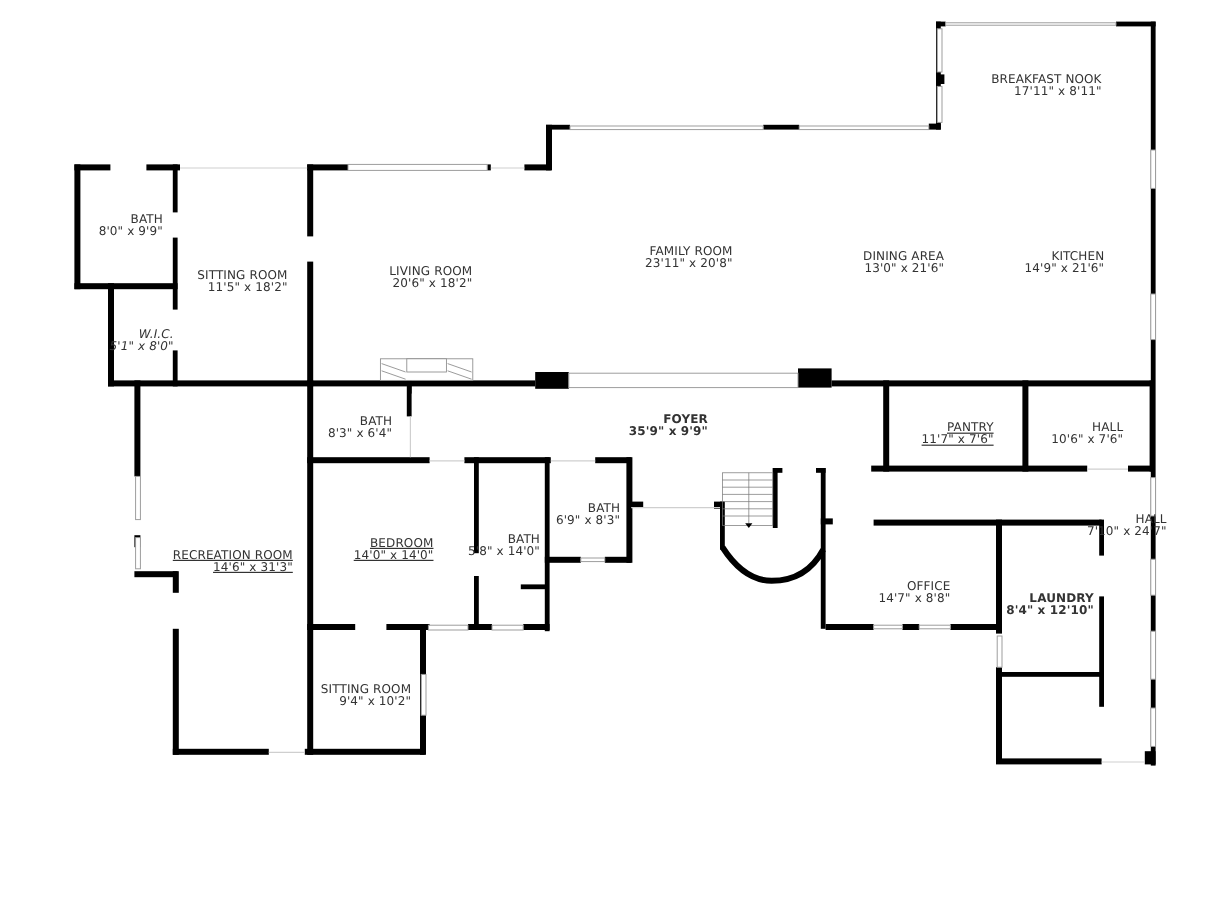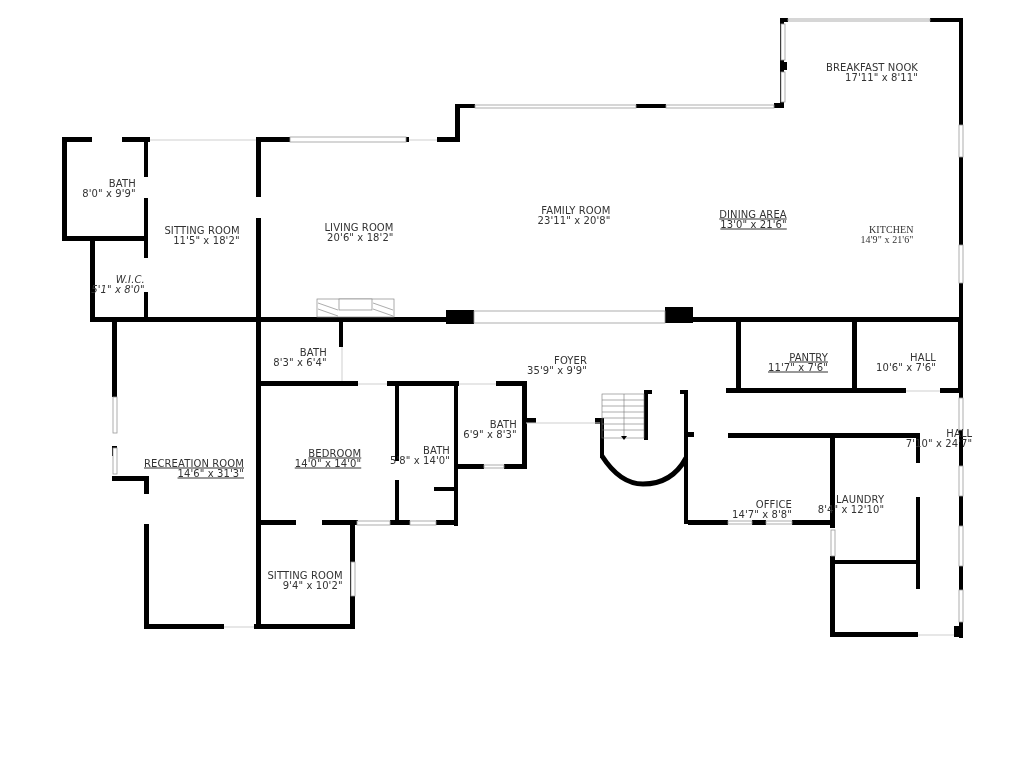--- a/index.html
+++ b/index.html
@@ -187,33 +187,33 @@
       <div class="dims">5'1" x 8'0"</div>
     </div>
     <div class="room-label" style="left: 359px; top: 232px;">
       <div class="name">LIVING ROOM</div>
       <div class="dims">20'6" x 18'2"</div>
     </div>
     <div class="room-label" style="left: 574px; top: 215px;">
       <div class="name">FAMILY ROOM</div>
       <div class="dims">23'11" x 20'8"</div>
     </div>
-    <div class="room-label" style="left: 753px; top: 219px; text-decoration: underline;">
+    <div class="room-label" style="left: 753px; top: 219px;">
       <div class="name">DINING AREA</div>
       <div class="dims">13'0" x 21'6"</div>
     </div>
-    <div class="room-label" style="left: 887px; top: 234px; font-family: Liberation Serif, serif;">
+    <div class="room-label" style="left: 887px; top: 219px;">
       <div class="name">KITCHEN</div>
       <div class="dims">14'9" x 21'6"</div>
     </div>
     <div class="room-label" style="left: 300px; top: 357px;">
       <div class="name">BATH</div>
       <div class="dims">8'3" x 6'4"</div>
     </div>
-    <div class="room-label" style="left: 557px; top: 365px;">
+    <div class="room-label" style="left: 557px; top: 355px; font-weight: bold;">
       <div class="name">FOYER</div>
       <div class="dims">35'9" x 9'9"</div>
     </div>
     <div class="room-label" style="left: 798px; top: 362px; text-decoration: underline;">
       <div class="name">PANTRY</div>
       <div class="dims">11'7" x 7'6"</div>
     </div>
     <div class="room-label" style="left: 906px; top: 362px;">
       <div class="name">HALL</div>
       <div class="dims">10'6" x 7'6"</div>
@@ -231,25 +231,25 @@
       <div class="dims">14'0" x 14'0"</div>
     </div>
     <div class="room-label" style="left: 420px; top: 455px;">
       <div class="name">BATH</div>
       <div class="dims">5'8" x 14'0"</div>
     </div>
     <div class="room-label" style="left: 490px; top: 429px;">
       <div class="name">BATH</div>
       <div class="dims">6'9" x 8'3"</div>
     </div>
-    <div class="room-label" style="left: 762px; top: 509px;">
+    <div class="room-label" style="left: 762px; top: 494px;">
       <div class="name">OFFICE</div>
       <div class="dims">14'7" x 8'8"</div>
     </div>
-    <div class="room-label" style="left: 851px; top: 504px;">
+    <div class="room-label" style="left: 875px; top: 504px; font-weight: bold;">
       <div class="name">LAUNDRY</div>
       <div class="dims">8'4" x 12'10"</div>
     </div>
     <div class="room-label" style="left: 305px; top: 580px;">
       <div class="name">SITTING ROOM</div>
       <div class="dims">9'4" x 10'2"</div>
     </div>
   </div>
 
 </body></html>

